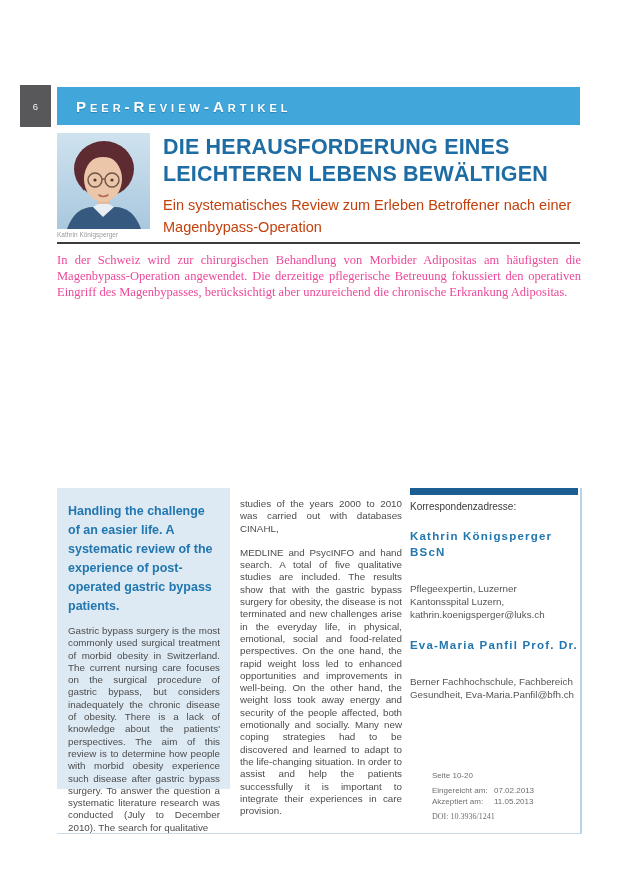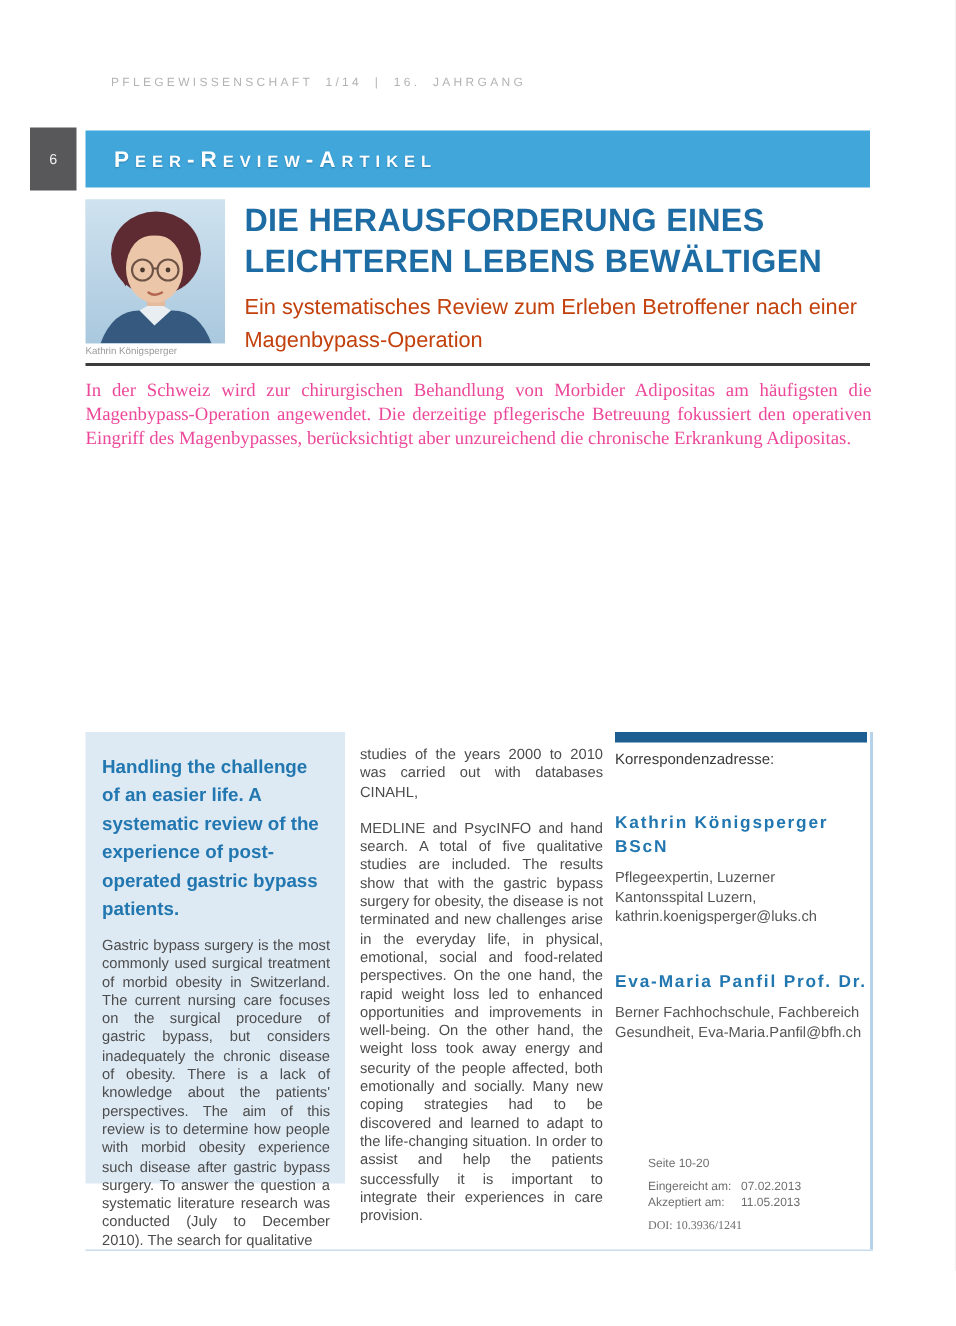--- a/index.html
+++ b/index.html
@@ -76,25 +76,25 @@
   .mid-col {
     position: absolute; left: 240px; top: 498px; width: 162px;
     color: #4c4c4c; font-size: 9.8px; line-height: 12.3px;
     text-align: justify;
   }
   .mid-col .para + .para { margin-top: 12px; }
   .right-col { position: absolute; left: 410px; top: 488px; width: 168px; }
   .corr-bar { width: 168px; height: 7px; background: #1d5e92; }
   .corr-label { margin-top: 6px; color: #3a3a3a; font-size: 10px; }
   .author-name {
-    margin-top: 29px; color: #2277b0; font-weight: bold;
+    margin-top: 16px; color: #2277b0; font-weight: bold;
     font-size: 11.5px; line-height: 16px; letter-spacing: 1.2px;
   }
   .author-affiliation {
-    margin-top: 6px; color: #555555; font-size: 9.8px; line-height: 13px;
+    margin-top: 22px; color: #555555; font-size: 9.8px; line-height: 13px;
   }
   .meta-block {
     position: absolute; left: 432px; top: 770px; width: 168px;
     color: #6e6e6e; font-size: 8px; line-height: 11px;
   }
   .meta-row { display: flex; }
   .meta-row .meta-label { width: 62px; }
   .meta-pages { margin-bottom: 4px; }
   .meta-doi { margin-top: 4px; font-family: Liberation Serif, serif; }
   .right-rule {
@@ -104,21 +104,20 @@
   .bottom-rule {
     position: absolute; left: 57px; top: 833px; width: 525px; height: 1px;
     background: #c9dcec;
   }
 </style>
 </head>
 <body>
 
 <div class="page">
 
-  <div class="journal-line">Pflegewissenschaft 1/14 | 16. Jahrgang</div>
 
   <div class="page-tab">
     <span>6</span>
   </div>
 
   <div class="section-bar">
     <span class="label">Peer-Review-Artikel</span>
   </div>
 
   <div class="photo">

